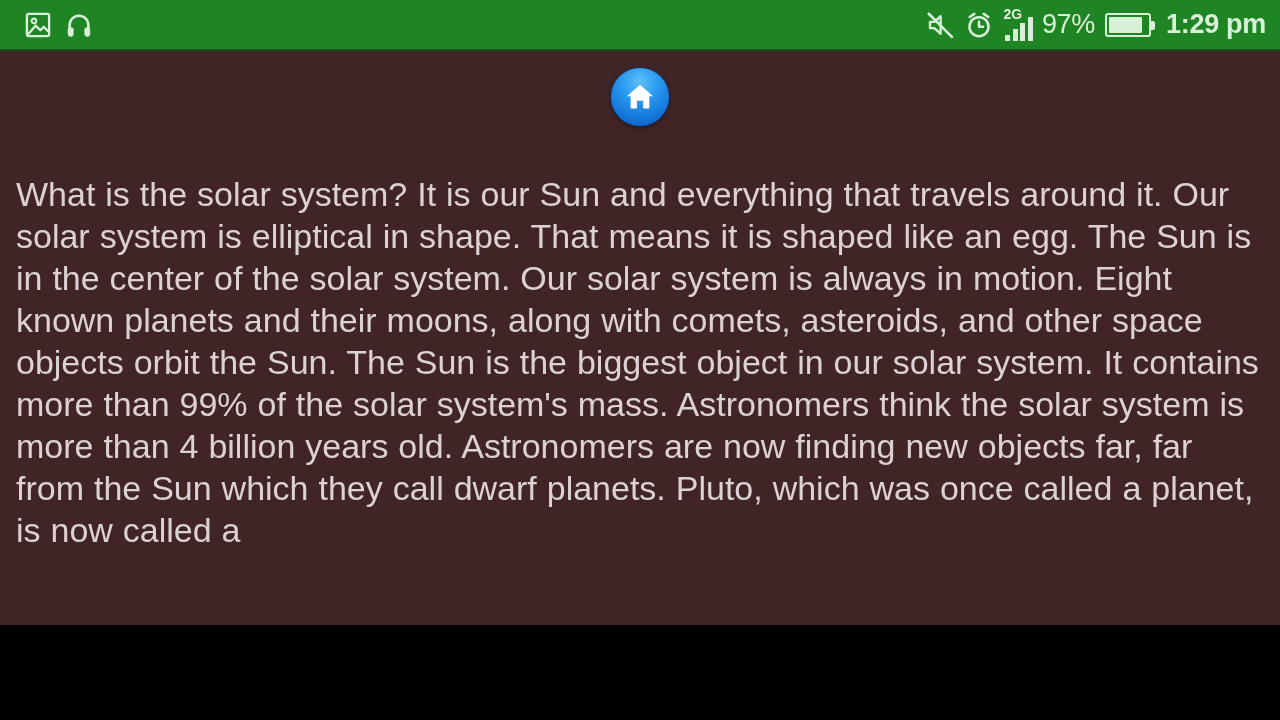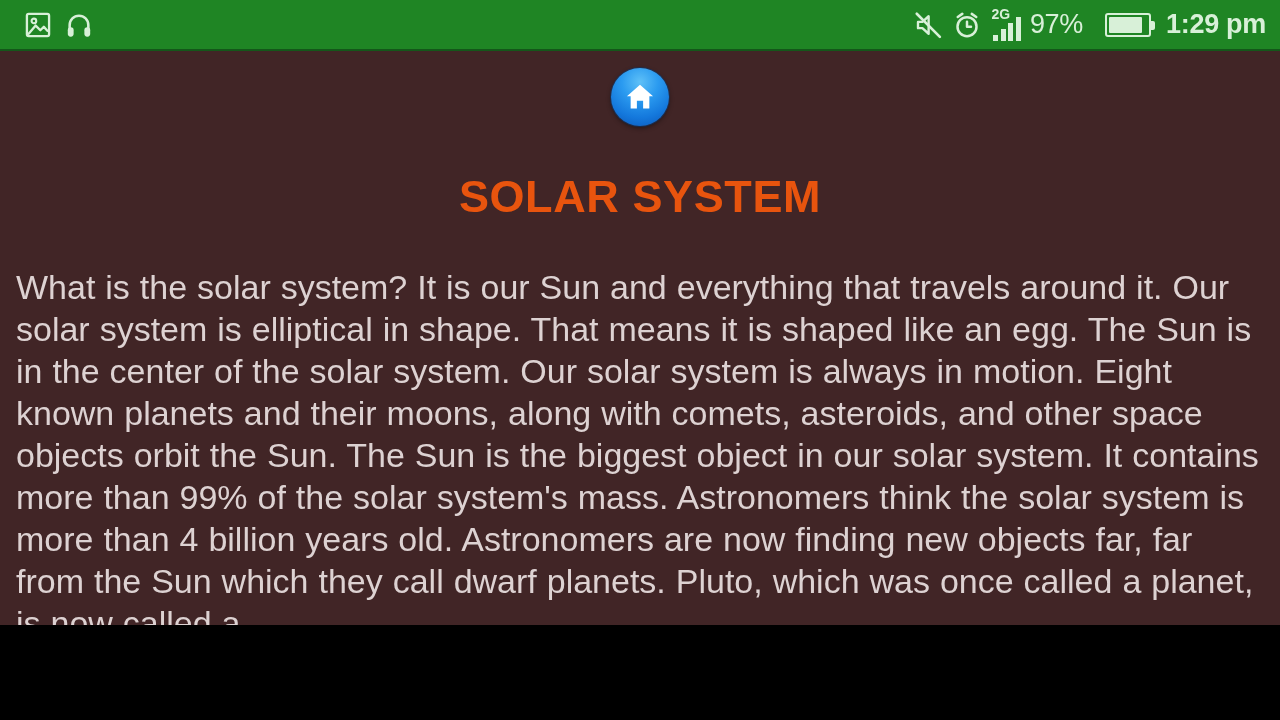--- a/index.html
+++ b/index.html
@@ -53,21 +53,21 @@
 
   .sb-text {
     color: #d8f0d8;
     font-size: 27px;
     font-weight: 400;
     letter-spacing: -0.3px;
     line-height: 1;
     white-space: nowrap;
   }
 
-  #battery-percent { margin-right: 13px; }
+  #battery-percent { margin-right: 1px; }
 
   #clock-text { margin-left: 6px; font-weight: bold; }
 
   .net-group {
     position: relative;
     display: inline-flex;
     align-items: flex-end;
     height: 32px;
     padding-top: 10px;
   }
@@ -252,20 +252,19 @@
     <div id="home-button-wrap">
       <div id="home-button">
         <span class="sb-icon">
           <svg width="34" height="34" viewBox="0 0 24 24">
             <path d="M12 3.4 L21.2 11.4 H18.6 V20.2 H14.2 V14.6 H9.8 V20.2 H5.4 V11.4 H2.8 Z" fill="#ffffff"></path>
           </svg>
         </span>
       </div>
     </div>
 
-    <div id="page-title">SOLAR SYSTEM</div>
 
     <div id="body-text">What is the solar system? It is our Sun and everything that travels around it. Our solar system is elliptical in shape. That means it is shaped like an egg. The Sun is in the center of the solar system. Our solar system is always in motion. Eight known planets and their moons, along with comets, asteroids, and other space objects orbit the Sun. The Sun is the biggest object in our solar system. It contains more than 99% of the solar system's mass. Astronomers think the solar system is more than 4 billion years old. Astronomers are now finding new objects far, far from the Sun which they call dwarf planets. Pluto, which was once called a planet, is now called a</div>
   </div>
 
   <div id="bottom-area"></div>
 
 </div>
 
 </body></html>

